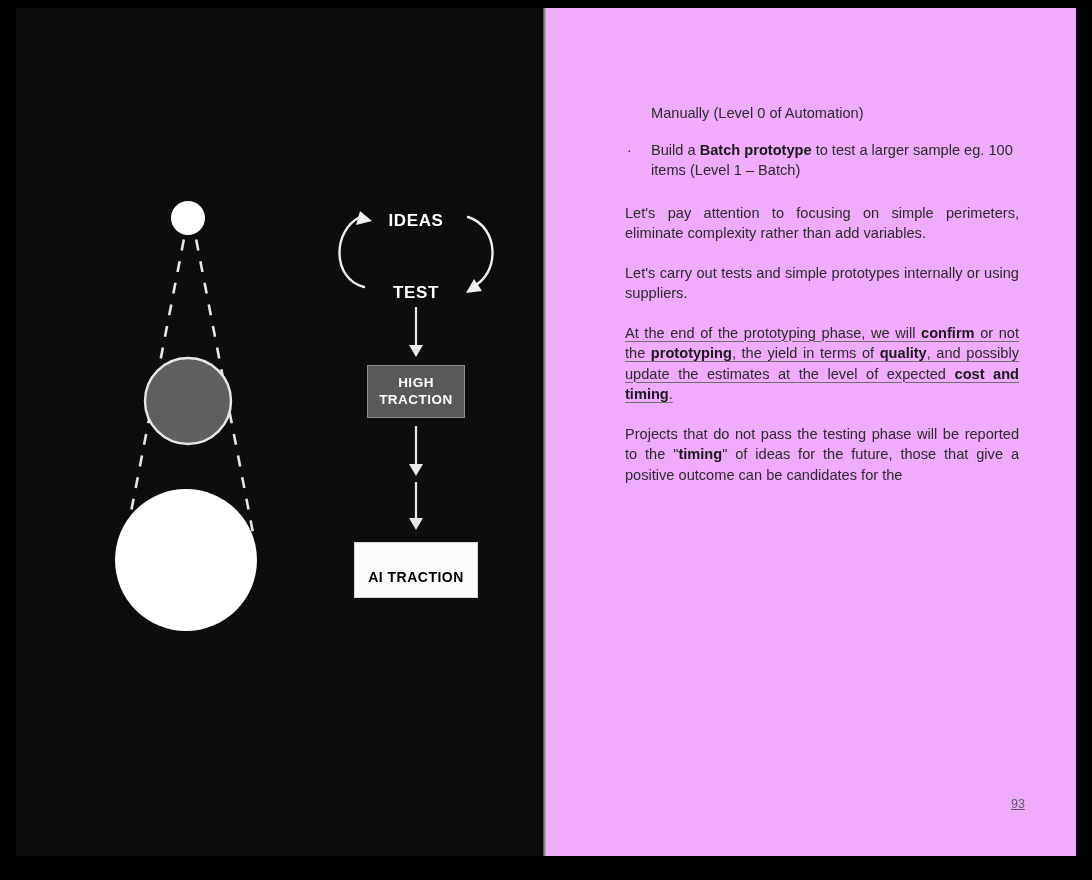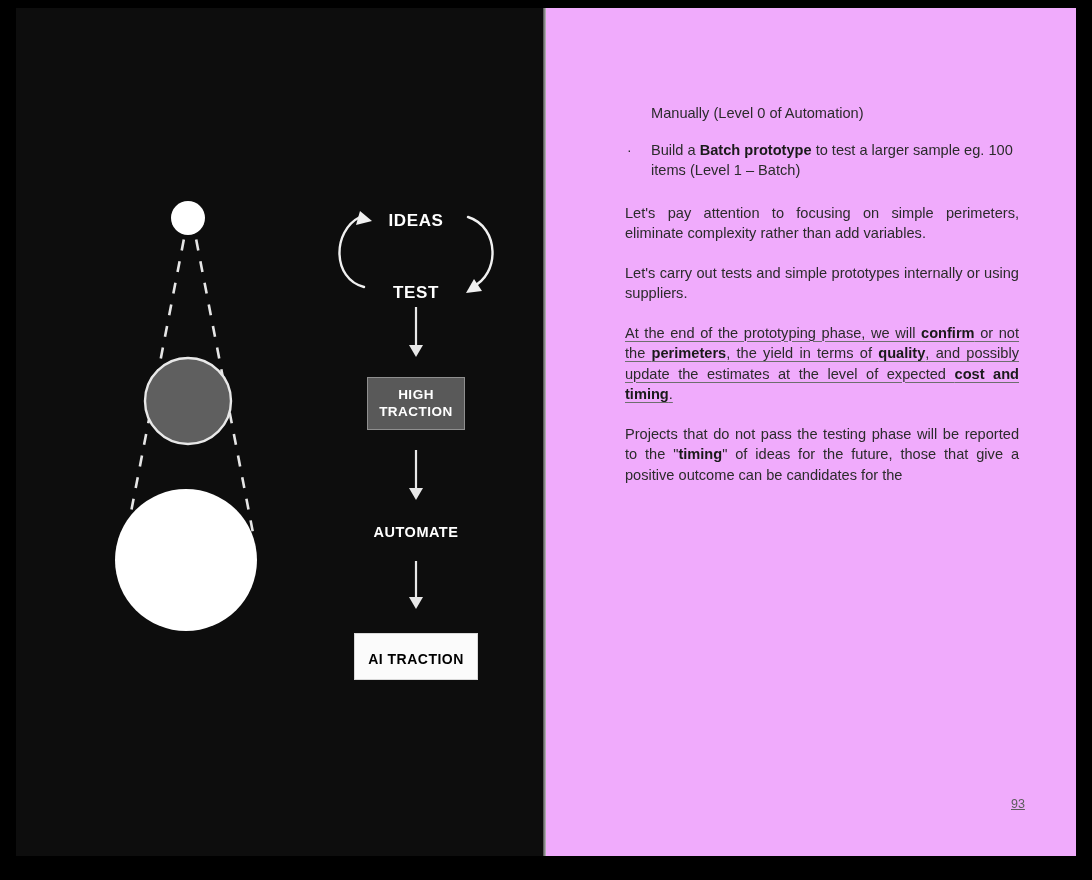--- a/index.html
+++ b/index.html
@@ -75,21 +75,21 @@
     width: 200px;
     height: 58px;
   }
   .arrow-down svg {
     position: absolute;
     left: 0; top: 0;
   }
 
   .node-box {
     box-sizing: border-box;
-    margin: 16px auto;
+    margin: 4px auto;
     text-align: center;
     font-weight: bold;
     letter-spacing: 0.5px;
   }
   .node-high {
     width: 98px;
     padding: 8px 4px 9px;
     background: #595959;
     border: 1px solid #8f8f8f;
     color: #ffffff;
@@ -98,21 +98,21 @@
   }
   .node-plain {
     width: 200px;
     color: #ffffff;
     font-size: 14.5px;
     line-height: 18px;
     padding: 3px 0 2px;
   }
   .node-ai {
     width: 124px;
-    padding: 17px 4px 12px;
+    padding: 26px 4px 12px;
     background: #fbfbfb;
     border: 1px solid #d8d8d8;
     color: #000000;
     font-size: 14px;
     line-height: 16px;
   }
 
   
   .page-right {
     position: absolute;
@@ -238,21 +238,20 @@
         <div>TRACTION</div>
       </div>
 
       <div class="arrow-down">
         <svg width="200" height="58" viewBox="0 0 200 58" xmlns="http://www.w3.org/2000/svg">
           <line x1="100" y1="4" x2="100" y2="42" stroke="#e8e8e8" stroke-width="2.2"></line>
           <polygon points="93,42 107,42 100,54" fill="#e8e8e8"></polygon>
         </svg>
       </div>
 
-      <div class="node-box node-plain">AUTOMATE</div>
 
       <div class="arrow-down">
         <svg width="200" height="58" viewBox="0 0 200 58" xmlns="http://www.w3.org/2000/svg">
           <line x1="100" y1="2" x2="100" y2="38" stroke="#e8e8e8" stroke-width="2.2"></line>
           <polygon points="93,38 107,38 100,50" fill="#e8e8e8"></polygon>
         </svg>
       </div>
 
       <div class="node-box node-ai">AI TRACTION</div>
 
@@ -269,21 +268,21 @@
 
       <div class="bullet-row">
         <div class="bullet-dot">·</div>
         <div class="bullet-text"><span>Build a </span><span class="b">Batch prototype</span><span> to test a larger sample eg. 100 items (Level 1 – Batch)</span></div>
       </div>
 
       <p>Let's pay attention to focusing on simple perimeters, eliminate complexity rather than add variables.</p>
 
       <p>Let's carry out tests and simple prototypes internally or using suppliers.</p>
 
-      <p class="para-underline"><span>At the end of the prototyping phase, we will </span><span class="b">confirm</span><span> or not the </span><span class="b">perimeters</span><span>, the yield in terms of </span><span class="b">quality</span><span>, and possibly update the estimates at the level of expected </span><span class="b">cost and timing</span><span>.</span></p>
+      <p class="para-underline"><span>At the end of the prototyping phase, we will </span><span class="b">confirm</span><span> or not the </span><span class="b">prototyping</span><span>, the yield in terms of </span><span class="b">quality</span><span>, and possibly update the estimates at the level of expected </span><span class="b">cost and timing</span><span>.</span></p>
 
       <p><span>Projects that do not pass the testing phase will be reported to the "</span><span class="b">timing</span><span>" of ideas for the future, those that give a positive outcome can be candidates for the</span></p>
 
     </div>
 
     <div class="page-number">
       <div class="pn-inner">93</div>
     </div>
 
   </div>

